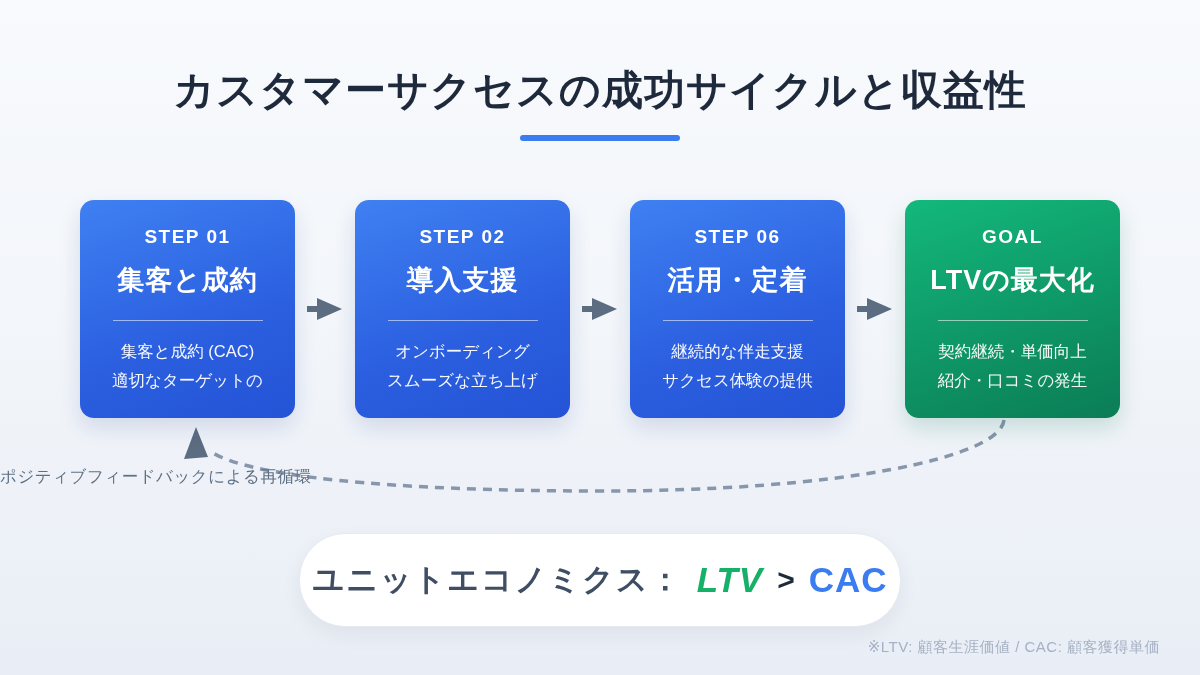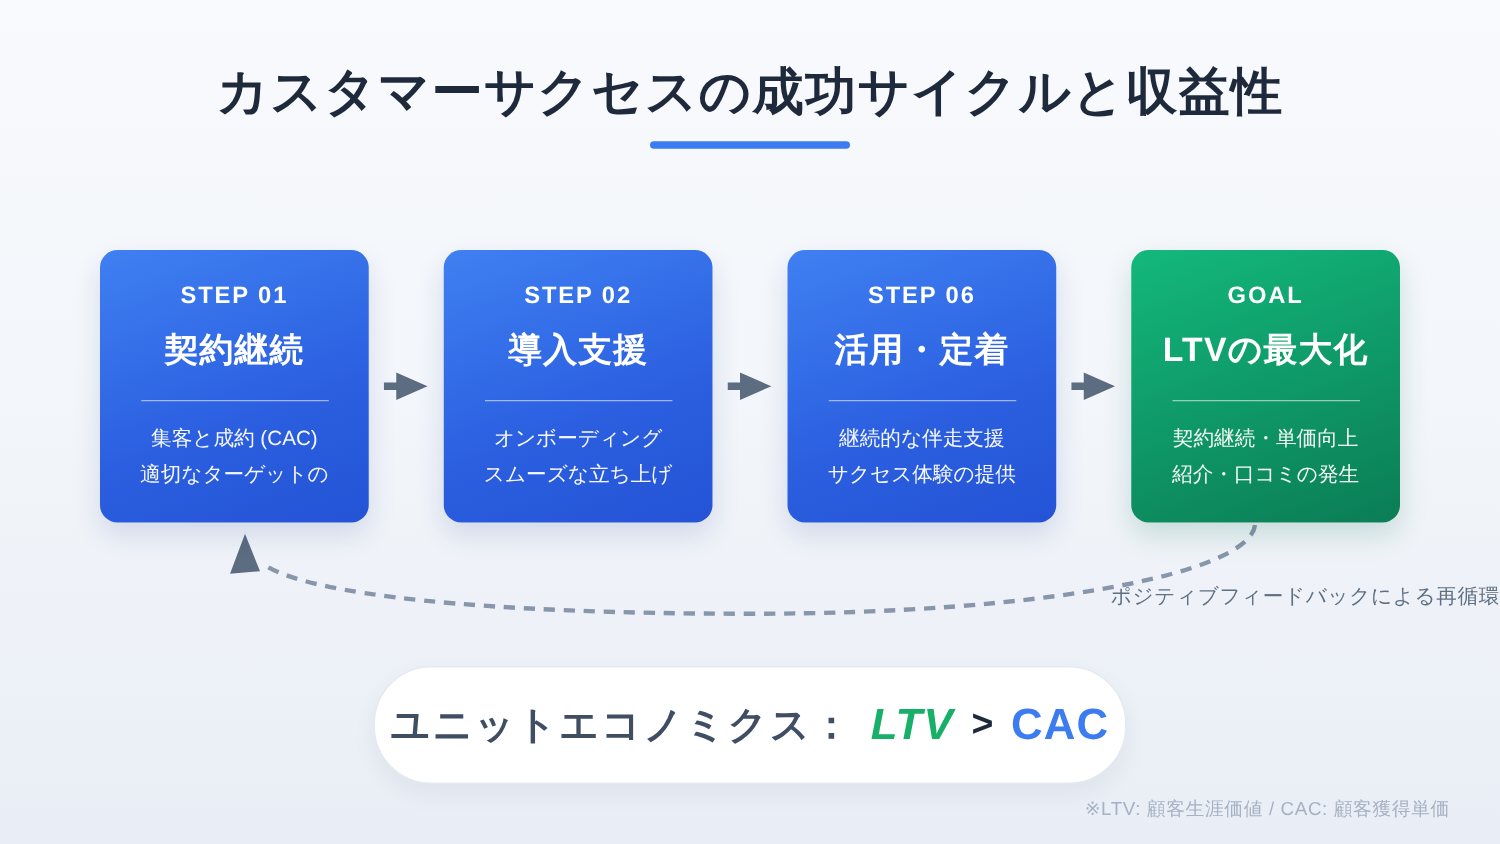--- a/index.html
+++ b/index.html
@@ -11,21 +11,21 @@
     position:relative;
     width:1200px;height:675px;
     margin:0 auto;
     overflow:hidden;
     background:linear-gradient(180deg,#f8fafd 0%,#f3f6fa 45%,#e9eef6 100%);
   }
 
   
   .title-wrap{position:absolute;top:46px;left:0;width:100%;text-align:center;}
   .title{
-    margin:0;
+    margin:17px;
     font-size:41px;font-weight:900;letter-spacing:1px;
     color:#1e2a3b;
   }
   .title-underline{
     width:160px;height:6px;border-radius:3px;
     background:#3b7cf0;margin:12px auto 0;
   }
 
   
   .cards-row{
@@ -53,21 +53,21 @@
   }
   .card .desc{
     font-size:16.5px;line-height:29px;font-weight:400;
     color:rgba(255,255,255,0.96);
   }
   .step-arrow{flex:0 0 auto;display:block;}
 
   
   .loop-svg{position:absolute;top:0;left:0;pointer-events:none;}
   .loop-label{
-    position:absolute;top:466px;left:0;width:100%;text-align:right;
+    position:absolute;top:466px;left:0;width:100%;text-align:left;
     font-size:16.5px;color:#5f7084;letter-spacing:0.5px;
   }
 
   
   .formula-pill{
     position:absolute;top:533px;left:50%;transform:translateX(-50%);
     width:600px;height:92px;border-radius:46px;
     background:#ffffff;border:1px solid #e4eaf2;
     box-shadow:0 8px 20px rgba(30,42,59,0.06);
     display:flex;align-items:center;justify-content:center;gap:14px;
@@ -96,21 +96,21 @@
   <svg class="loop-svg" width="1200" height="675" viewBox="0 0 1200 675">
     <path d="M1004,420 C1000,458 838,491 600,491 C388,491 245,476 210,451" fill="none" stroke="#8796ab" stroke-width="3.5" stroke-dasharray="9 7"></path>
     <polygon points="196,427 184,459 208,457" fill="#5c6c81"></polygon>
   </svg>
   <div class="loop-label">ポジティブフィードバックによる再循環</div>
 
   <div class="cards-row">
 
     <div class="card card-blue">
       <div class="step">STEP 01</div>
-      <div class="card-title">契約継続</div>
+      <div class="card-title">集客と成約</div>
       <div class="divider"></div>
       <div class="desc">
         <div>集客と成約 (CAC)</div>
         <div>適切なターゲットの</div>
       </div>
     </div>
 
     <svg class="step-arrow" width="36" height="28" viewBox="0 0 36 28">
       <polygon points="0,11 10,11 10,3 35,14 10,25 10,17 0,17" fill="#5c6c81"></polygon>
     </svg>

